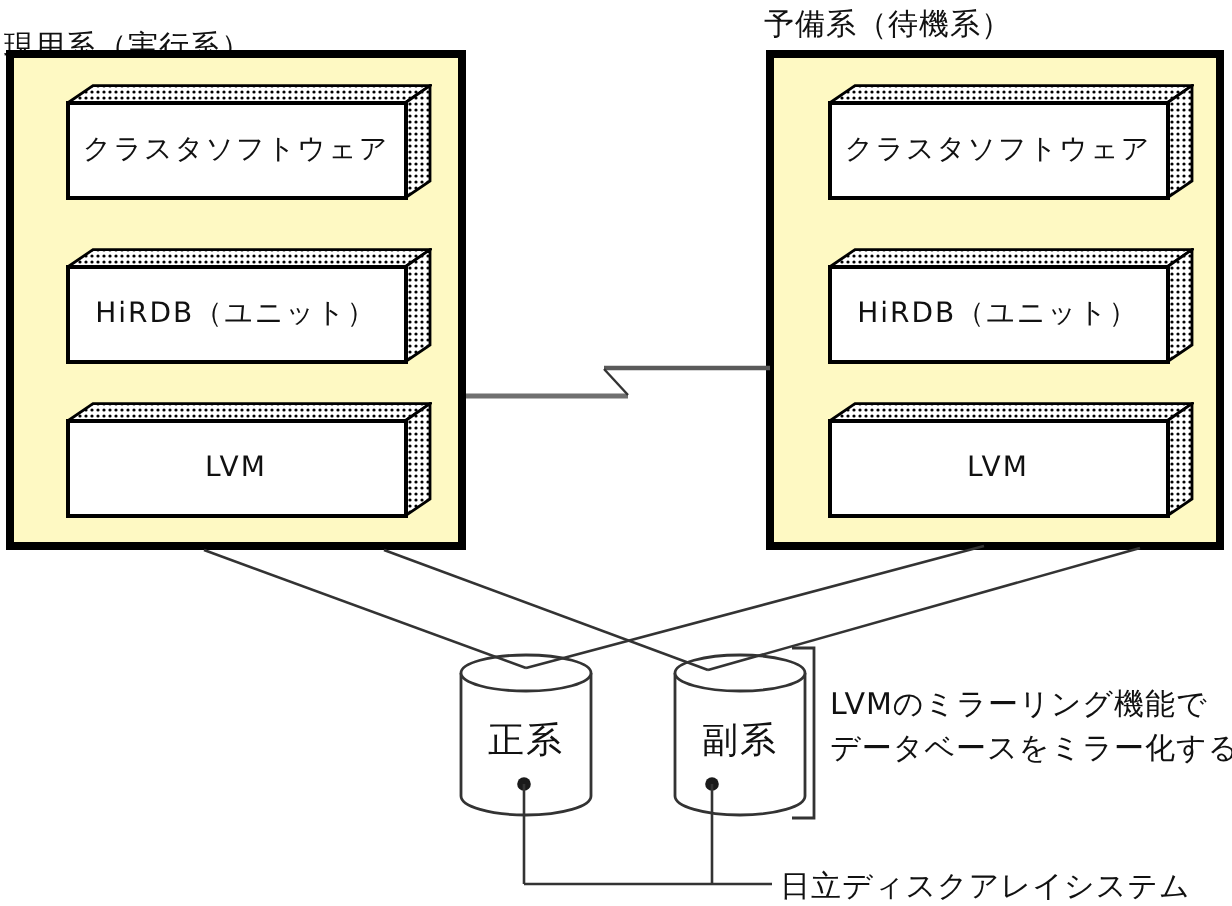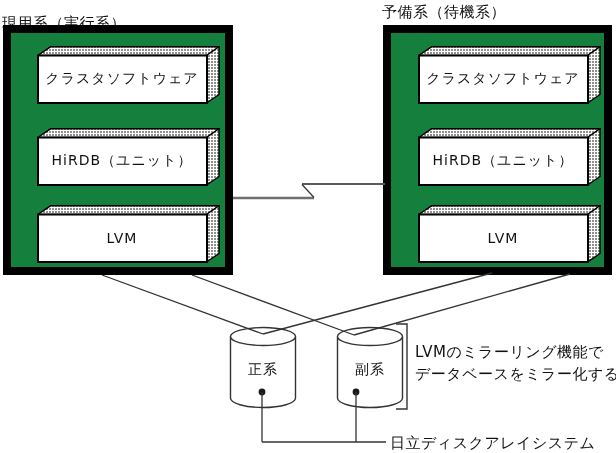--- a/index.html
+++ b/index.html
@@ -4,35 +4,35 @@
 <style>
   html,body{margin:0;padding:0;background:#fff;}
   #canvas{
     position:relative;width:616px;height:453px;background:#ffffff;
     font-family:"DejaVu Sans","Liberation Sans",sans-serif;color:#111;
     overflow:hidden;
   }
   .abs{position:absolute;}
   .server-title{font-size:15px;letter-spacing:0.5px;white-space:nowrap;}
   .server-box{
-    position:absolute;box-sizing:border-box;border:8px solid #000000;background:#15803d;
+    position:absolute;box-sizing:border-box;border:4px solid #000000;background:#fef9c3;
   }
   .box3d{position:absolute;width:183px;height:58px;}
   .box3d svg{position:absolute;left:0;top:0;}
   .box3d .face-label{
     position:absolute;left:0;top:9px;width:170px;height:48px;
     display:flex;align-items:center;justify-content:center;
     font-size:14px;letter-spacing:1px;white-space:nowrap;
   }
   .cylinder{position:absolute;width:68px;height:84px;}
   .cylinder svg{position:absolute;left:0;top:0;}
   .disk-label{
     position:absolute;left:0;top:34px;width:68px;height:20px;
     display:flex;align-items:center;justify-content:center;
-    font-size:14px;letter-spacing:1px;
+    font-size:18px;letter-spacing:1px;
   }
   #overlay{position:absolute;left:0;top:0;z-index:5;pointer-events:none;}
   .note{
     position:absolute;font-size:15px;line-height:22px;letter-spacing:0.5px;
     white-space:nowrap;z-index:6;
   }
 </style>
 </head>
 <body>
 

